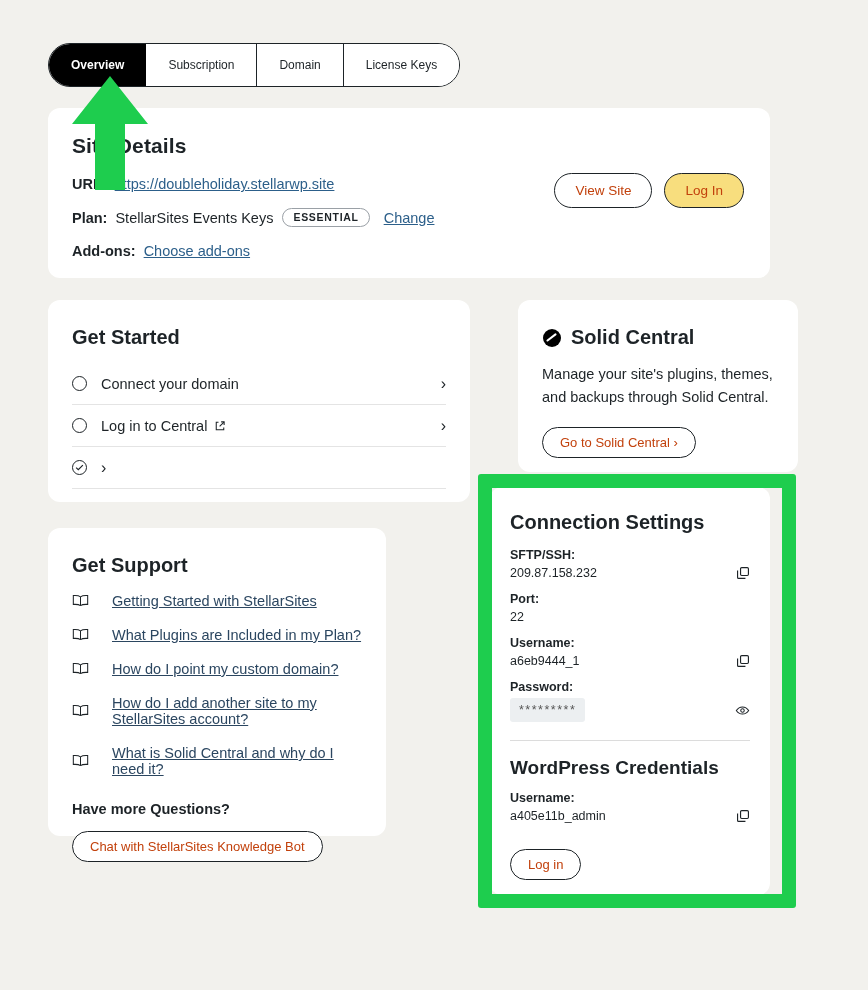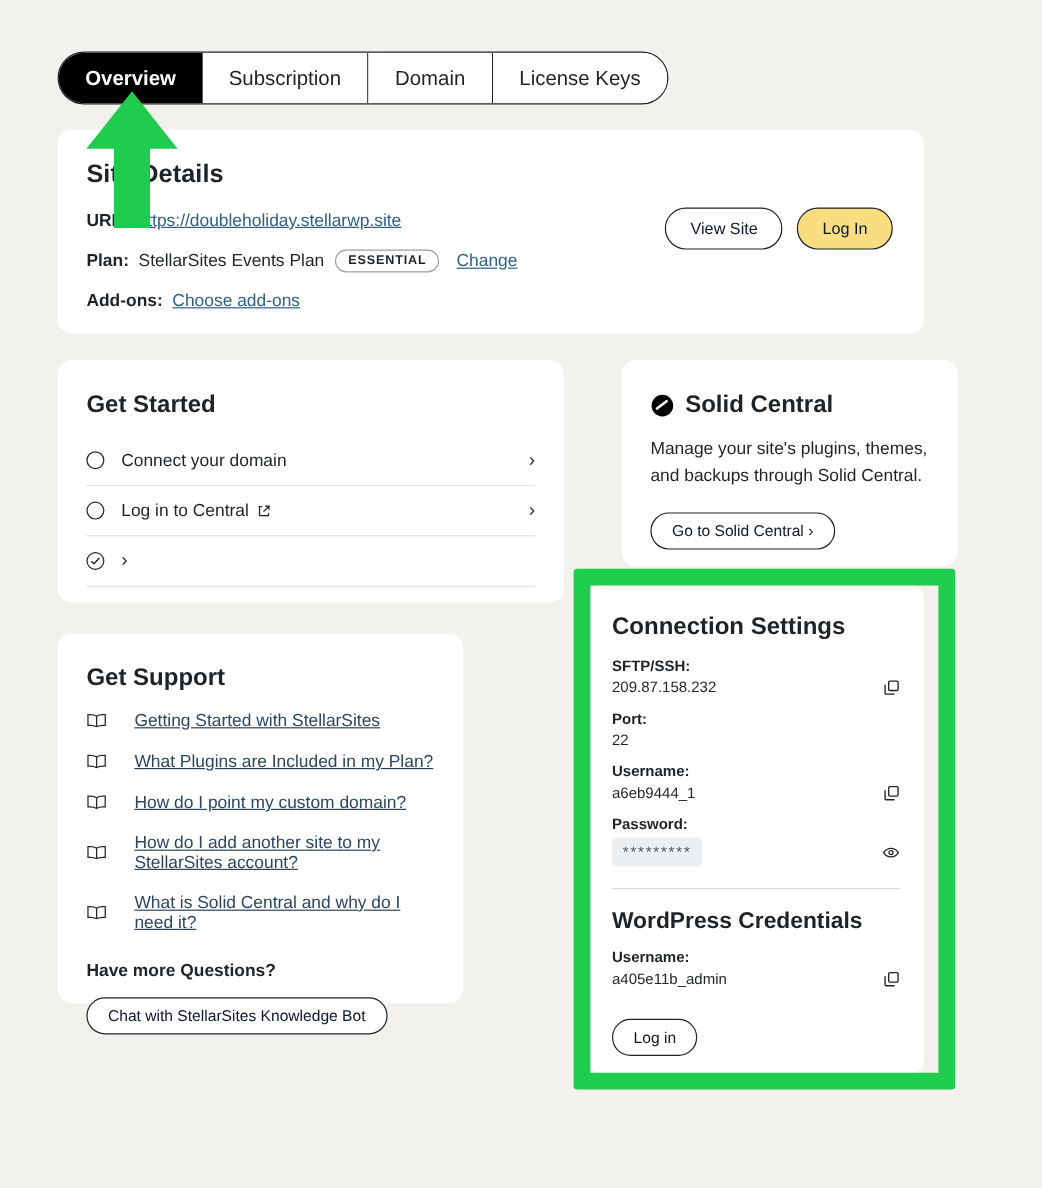--- a/index.html
+++ b/index.html
@@ -17,23 +17,23 @@
   .tabbar {
     position: absolute; left: 48px; top: 43px;
     display: flex; align-items: stretch;
     height: 44px;
     background: #ffffff;
     border: 1.5px solid #1d2327;
     border-radius: 22px;
     overflow: hidden;
   }
   .tab {
-    display: flex; align-items: flex-start; justify-content: center;
+    display: flex; align-items: center; justify-content: center;
     padding: 12px 22px;
-    font-size: 17px;
+    font-size: 12px;
     color: #1d2327;
     background: #ffffff;
     border-right: 1.5px solid #1d2327;
     white-space: nowrap;
     cursor: pointer;
   }
   .tab:last-child { border-right: none; }
   .tab.active {
     background: #000000; color: #ffffff; font-weight: 700;
     border-right: none;
@@ -66,21 +66,21 @@
   }
   .sd-actions { position: absolute; right: 26px; top: 65px; display: flex; gap: 12px; align-items: center; }
   .btn {
     border: 1.4px solid #1d2327;
     border-radius: 18px;
     background: #fff;
     font-size: 13.5px;
     padding: 9px 20px;
     cursor: pointer;
     font-family: "Liberation Sans", sans-serif;
-    color: #0f172a;
+    color: #c2410c;
     white-space: nowrap;
     text-align: right;
   }
   .btn-yellow { background: #f8de7e; }
 
   
   #get-started { left: 48px; top: 300px; width: 422px; height: 202px; }
   .card-h { font-size: 20px; font-weight: 700; margin: 0 0 14px 0; }
   .gs-row {
     display: flex; align-items: center;
@@ -167,21 +167,21 @@
   <div class="card card-pad" id="site-details">
     <div class="sd-title">Site Details</div>
 
     <div class="sd-row">
       <span class="sd-label">URL:</span>
       <span class="sd-link">https://doubleholiday.stellarwp.site</span>
     </div>
 
     <div class="sd-row">
       <span class="sd-label">Plan:</span>
-      <span class="sd-plan">StellarSites Events Plan</span>
+      <span class="sd-plan">StellarSites Events Keys</span>
       <span class="badge">ESSENTIAL</span>
       <span class="sd-link">Change</span>
     </div>
 
     <div class="sd-row">
       <span class="sd-label">Add-ons:</span>
       <span class="sd-link">Choose add-ons</span>
     </div>
 
     <div class="sd-actions">

